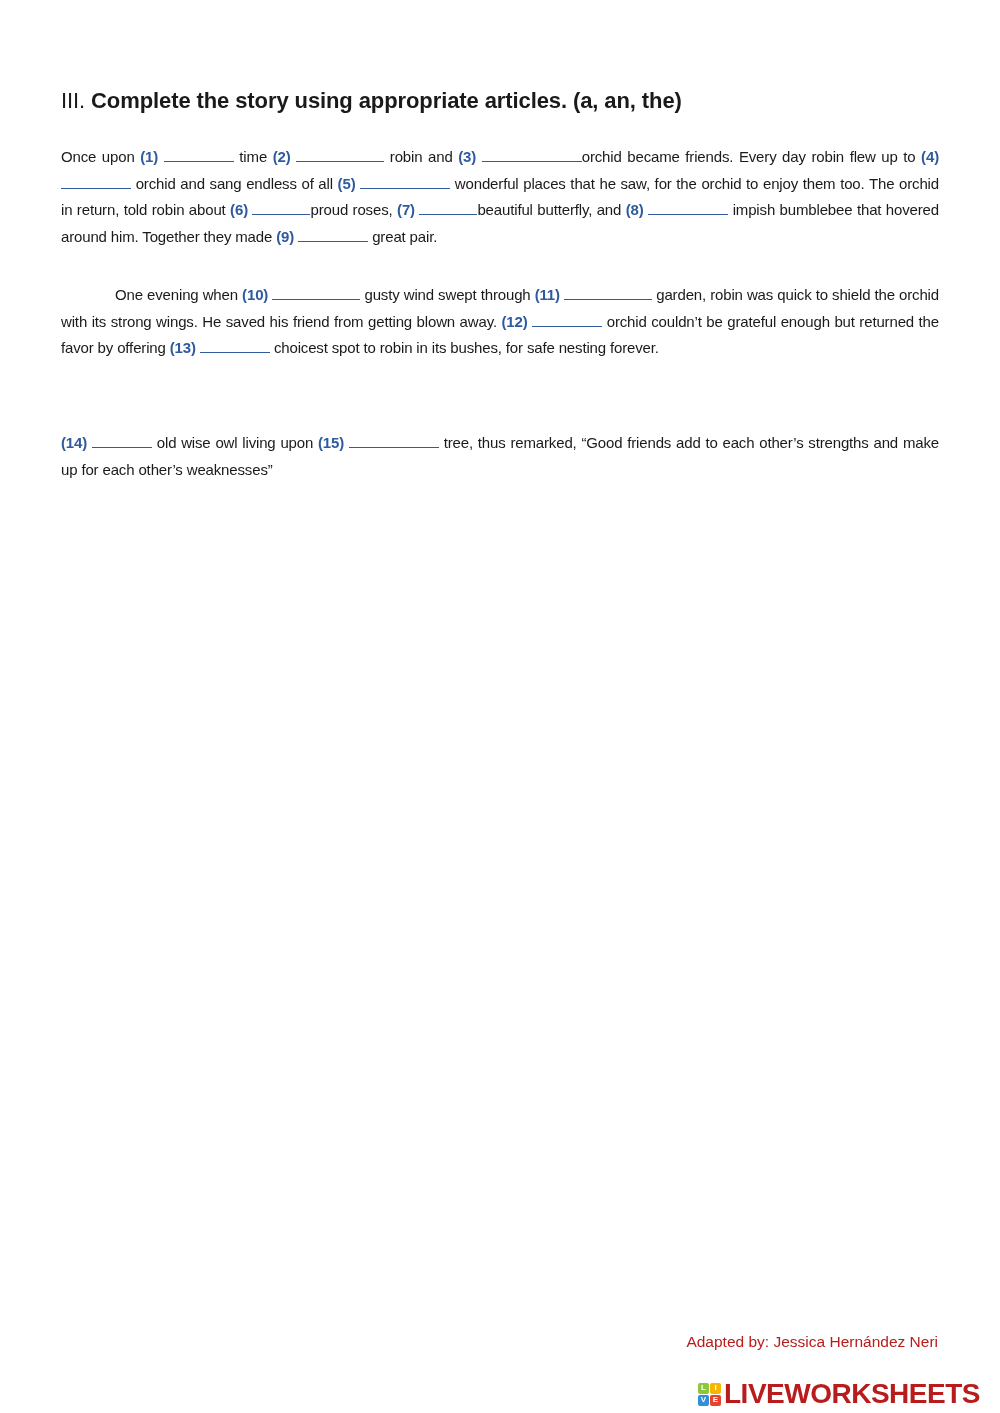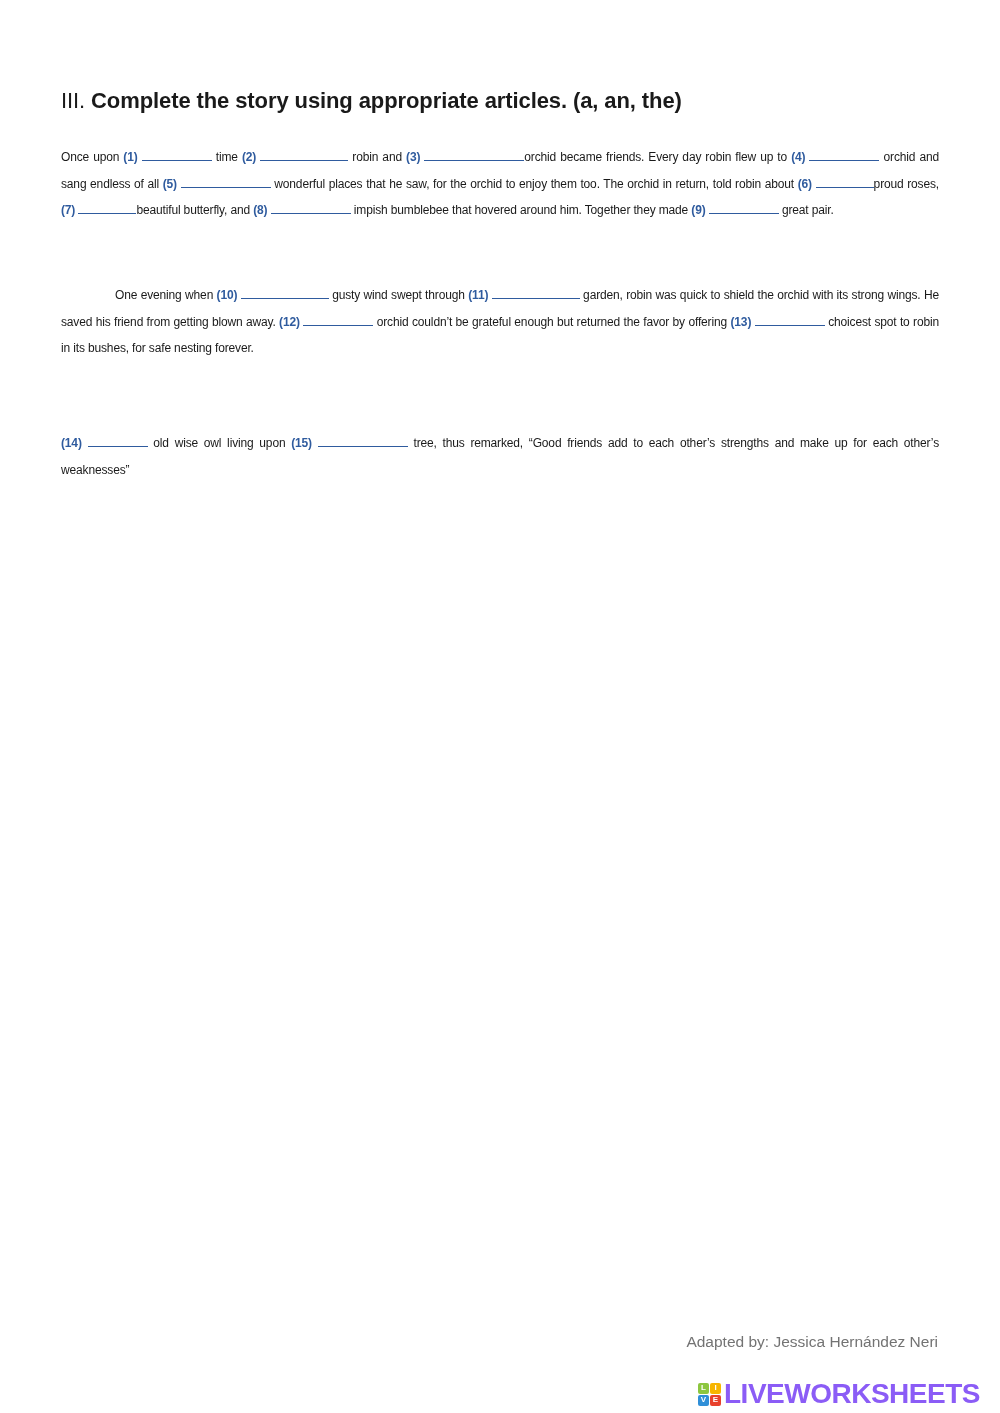--- a/index.html
+++ b/index.html
@@ -1,32 +1,32 @@
 <!DOCTYPE html>
 <html><head>
 <meta charset="utf-8">
 <style>
   html, body { margin: 0; padding: 0; background: #ffffff; }
   body { width: 1000px; height: 1413px; position: relative; overflow: hidden;
          font-family: "Liberation Sans", "DejaVu Sans", sans-serif; color: #1a1a1a; }
   .heading { position: absolute; left: 61px; top: 88px; font-size: 22px; letter-spacing: -0.1px; white-space: nowrap; }
   .heading .num { font-weight: normal; }
   .heading .title { font-weight: bold; }
-  .para { position: absolute; left: 61px; width: 878px; font-size: 12px; line-height: 26.5px;
+  .para { position: absolute; left: 61px; width: 878px; font-size: 15px; line-height: 26.5px;
           text-align: justify; letter-spacing: -0.15px; }
   .p1 { top: 144px; }
   .p2 { top: 282px; text-indent: 54px; }
   .p3 { top: 430px; }
   .lbl { color: #2f5b9e; font-weight: bold; }
   .blank { color: #2f5b9e; display: inline-block; border-bottom: 1.6px solid #2f5b9e; height: 14px; vertical-align: baseline; }
-  .credit { position: absolute; right: 62px; top: 1333px; color: #737373; font-size: 15.5px; white-space: nowrap; }
+  .credit { position: absolute; right: 62px; top: 1333px; color: #b91c1c; font-size: 15.5px; white-space: nowrap; }
   .logo { position: absolute; left: 698px; top: 1378px; display: flex; align-items: center; }
   .logo-icon { display: grid; grid-template-columns: 11px 11px; grid-template-rows: 11px 11px; gap: 1px; margin-right: 3px; }
   .logo-icon span { font-size: 8px; font-weight: bold; color: #fff; display: flex; align-items: center; justify-content: center; border-radius: 2px; line-height: 1; }
-  .logo-text { font-size: 28px; font-weight: bold; color: #8b5cf6; letter-spacing: -0.5px; font-family: "Liberation Sans", "DejaVu Sans", sans-serif; }
+  .logo-text { font-size: 28px; font-weight: bold; color: #b91c1c; letter-spacing: -0.5px; font-family: "Liberation Sans", "DejaVu Sans", sans-serif; }
 </style>
 </head>
 <body>
 
 <div class="heading">
   <span class="num">III.</span>
   <span class="title">Complete the story using appropriate articles. (a, an, the)</span>
 </div>
 
 <div class="para p1"><span> Once upon </span><span class="lbl">(1)</span> <span class="blank" style="width: 70px;"></span><span> time </span><span class="lbl">(2)</span> <span class="blank" style="width: 88px;"></span><span> robin and </span><span class="lbl">(3)</span> <span class="blank" style="width: 100px;"></span><span>orchid became friends. Every day robin flew up to </span><span class="lbl">(4)</span> <span class="blank" style="width: 70px;"></span><span> orchid and sang endless of all </span><span class="lbl">(5)</span> <span class="blank" style="width: 90px;"></span><span> wonderful places that he saw, for the orchid to enjoy them too. The orchid in return, told robin about </span><span class="lbl">(6)</span> <span class="blank" style="width: 58px;"></span><span>proud roses, </span><span class="lbl">(7)</span> <span class="blank" style="width: 58px;"></span><span>beautiful butterfly, and </span><span class="lbl">(8)</span> <span class="blank" style="width: 80px;"></span><span> impish bumblebee that hovered around him. Together they made </span><span class="lbl">(9)</span> <span class="blank" style="width: 70px;"></span><span> great pair.</span></div>

